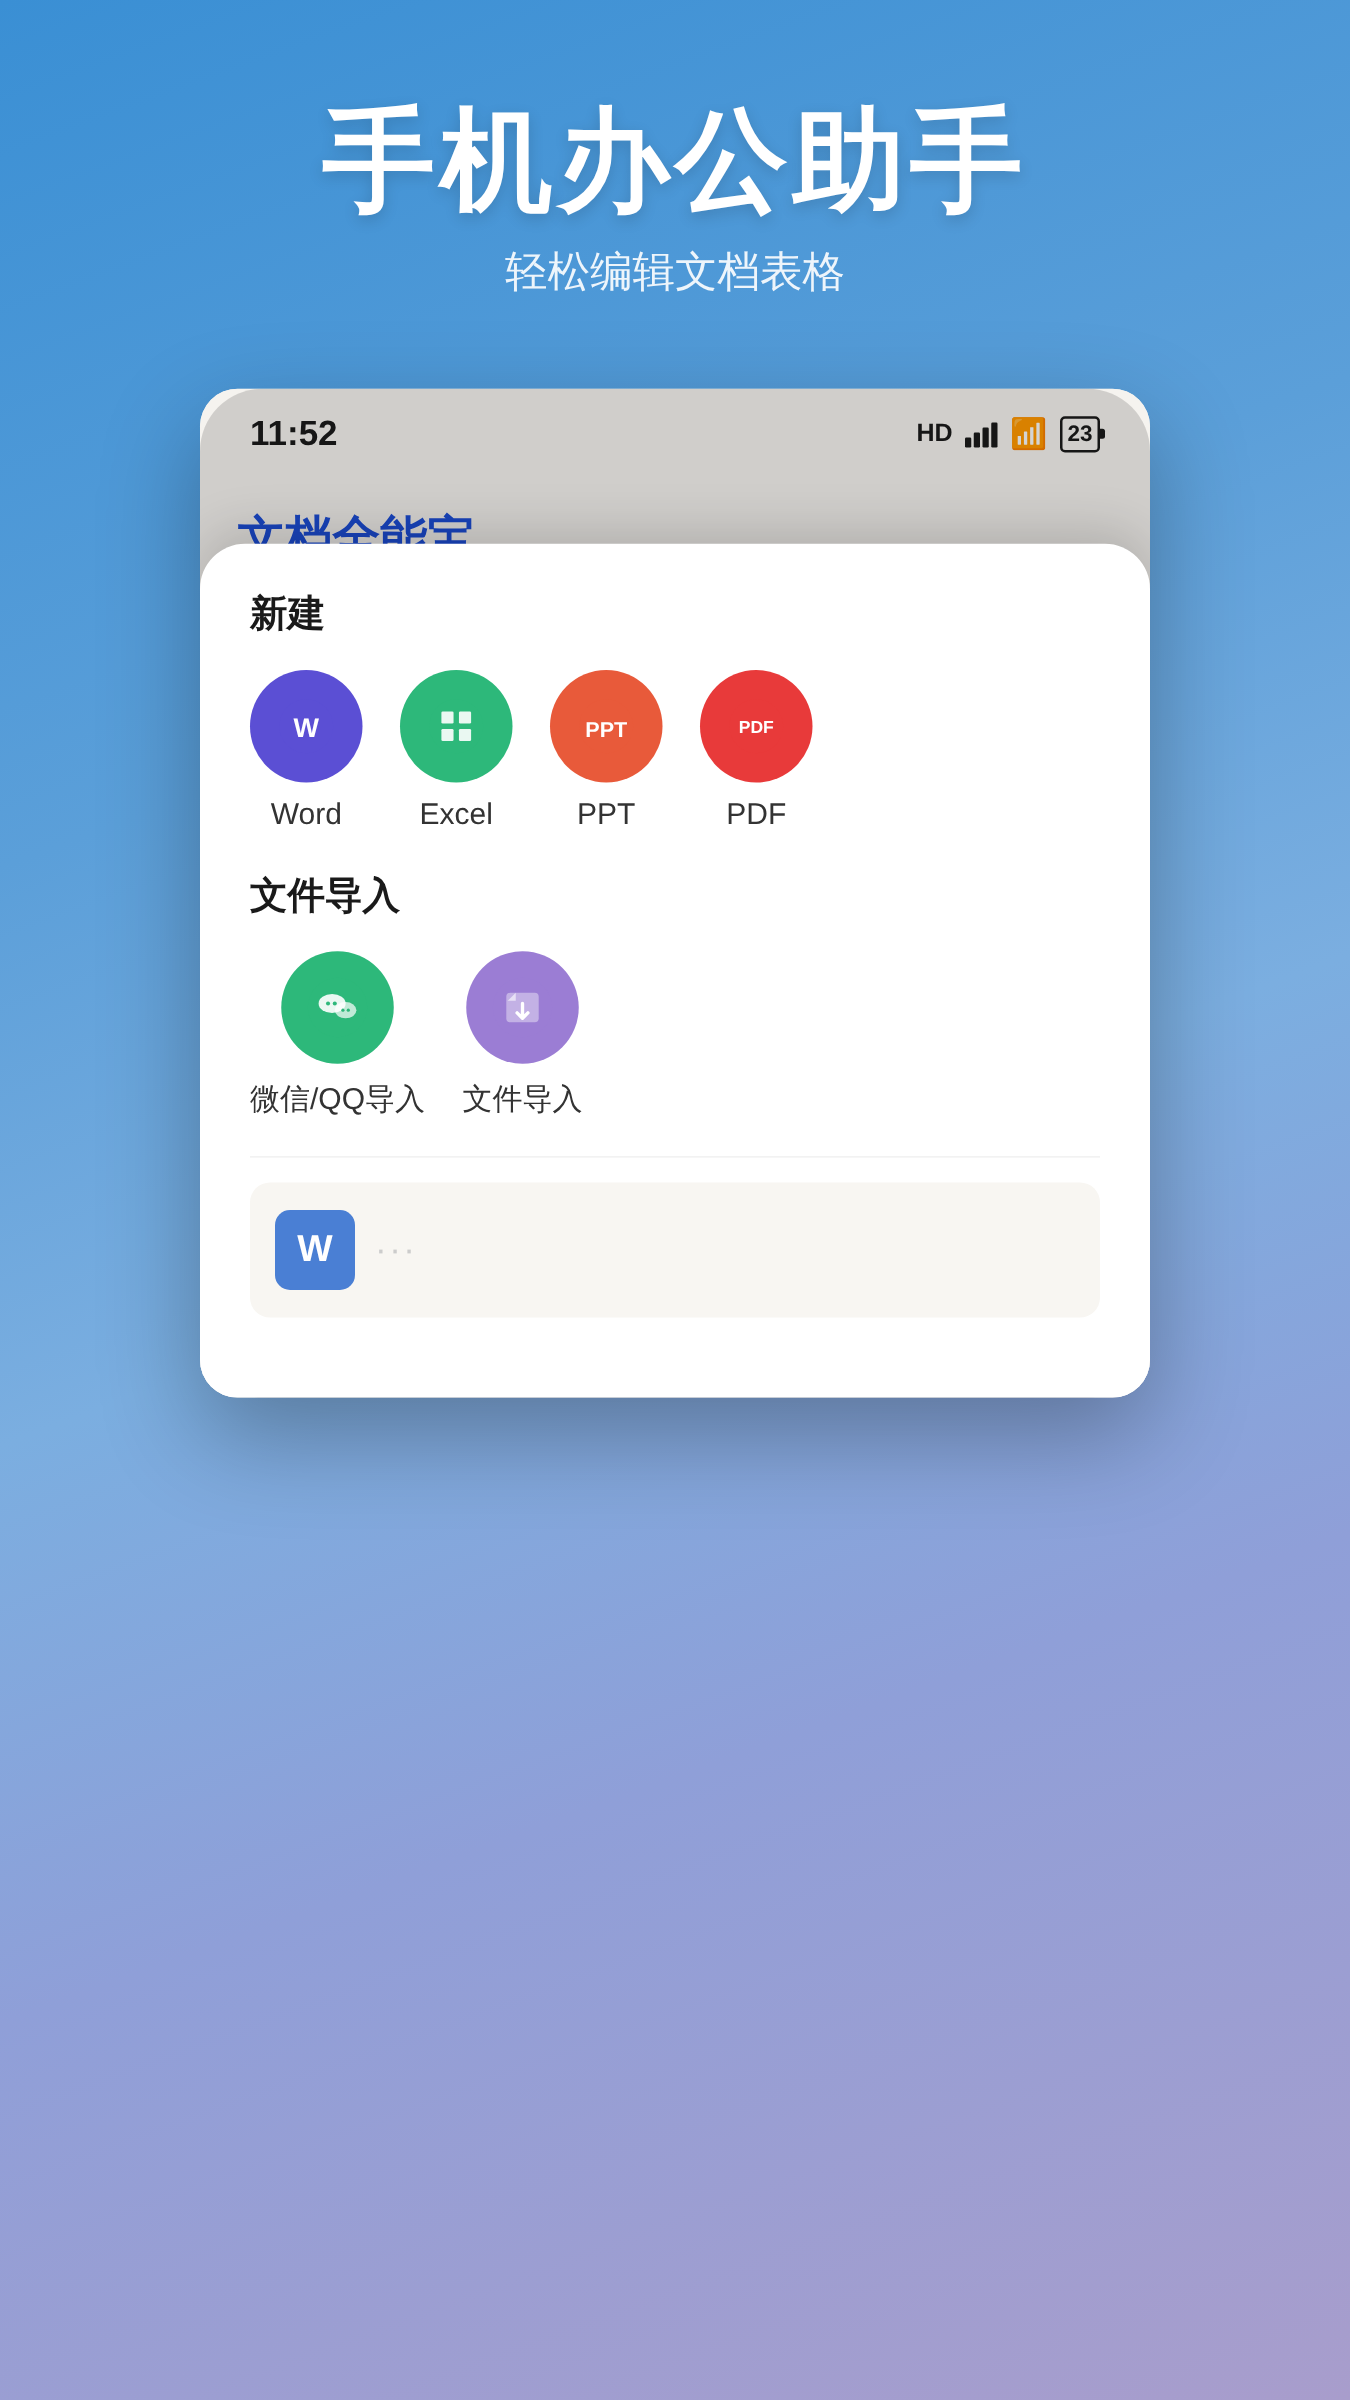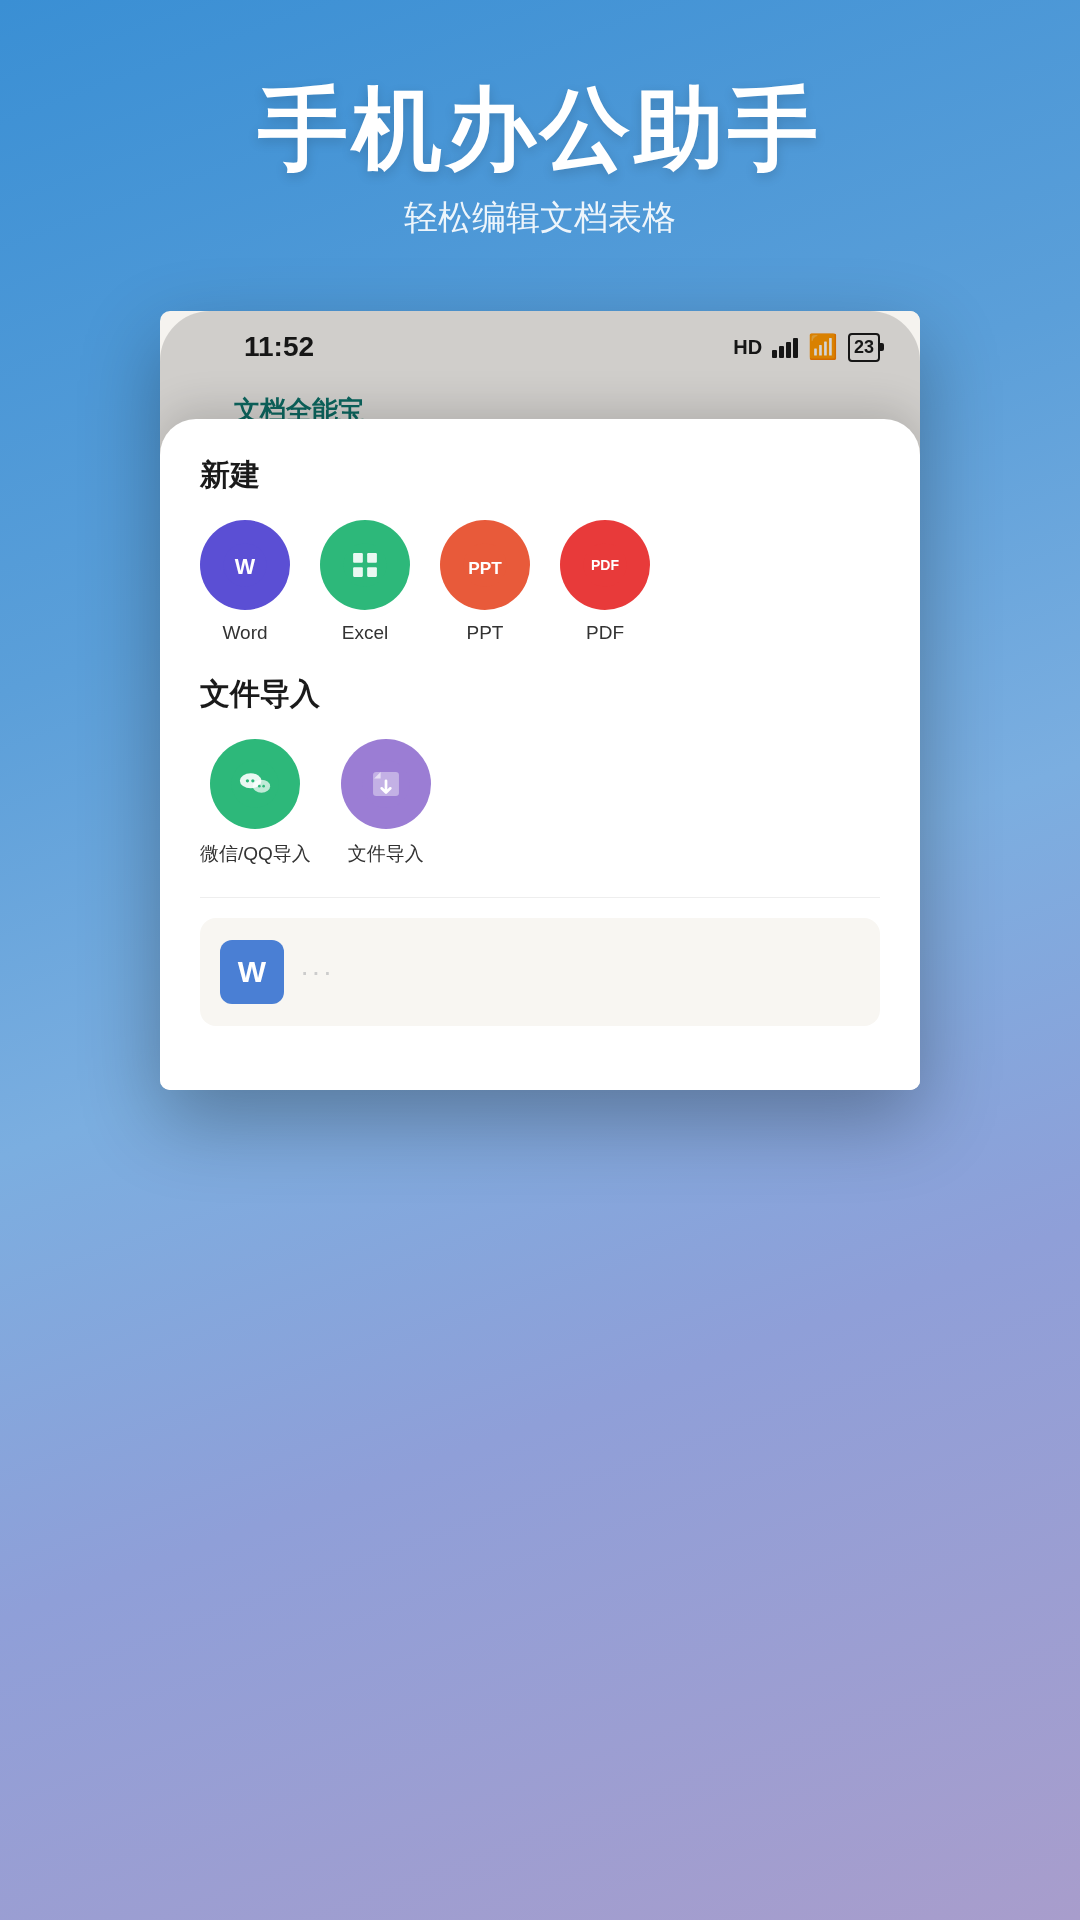--- a/index.html
+++ b/index.html
@@ -33,26 +33,25 @@
       font-size: 34px;
       color: rgba(255,255,255,0.9);
       margin-top: 16px;
       font-weight: 400;
     }
 
     
     .phone-container {
       width: 760px;
       background: #f5f3ef;
-      border-radius: 10px;
+      border-radius: 30px;
       overflow: hidden;
       box-shadow: 0 30px 80px rgba(0,0,0,0.3);
       position: relative;
       margin-top: 30px;
-      padding-left: 44px;
     }
 
     
     .status-bar {
       background: #f5f3ef;
       display: flex;
       justify-content: space-between;
       align-items: center;
       padding: 20px 40px 10px;
     }
@@ -91,24 +90,25 @@
       border-radius: 0 2px 2px 0;
     }
 
     
     .app-content {
       background: #f5f3ef;
       padding: 20px 30px 30px;
     }
 
     .app-name-title {
-      font-size: 26px;
+      font-size: 38px;
       font-weight: 700;
-      color: #0f766e;
+      color: #1d4ed8;
       margin-bottom: 24px;
+      margin-top: 12px;
     }
 
     
     .action-buttons {
       display: flex;
       gap: 24px;
       margin-bottom: 30px;
     }
     .action-btn {
       flex: 1;
@@ -260,21 +260,21 @@
     }
     .popup-item-icon {
       width: 90px;
       height: 90px;
       border-radius: 50%;
       display: flex;
       align-items: center;
       justify-content: center;
     }
     .popup-item-label {
-      font-size: 19px;
+      font-size: 24px;
       color: #333;
       font-weight: 500;
     }
 
     
     .signal-bars {
       display: inline-flex;
       align-items: flex-end;
       gap: 2px;
       height: 22px;

